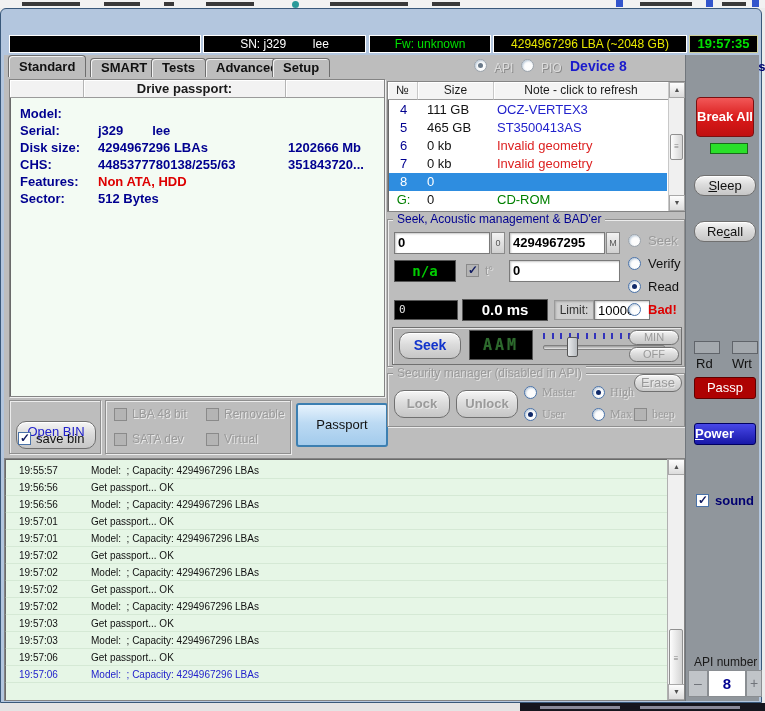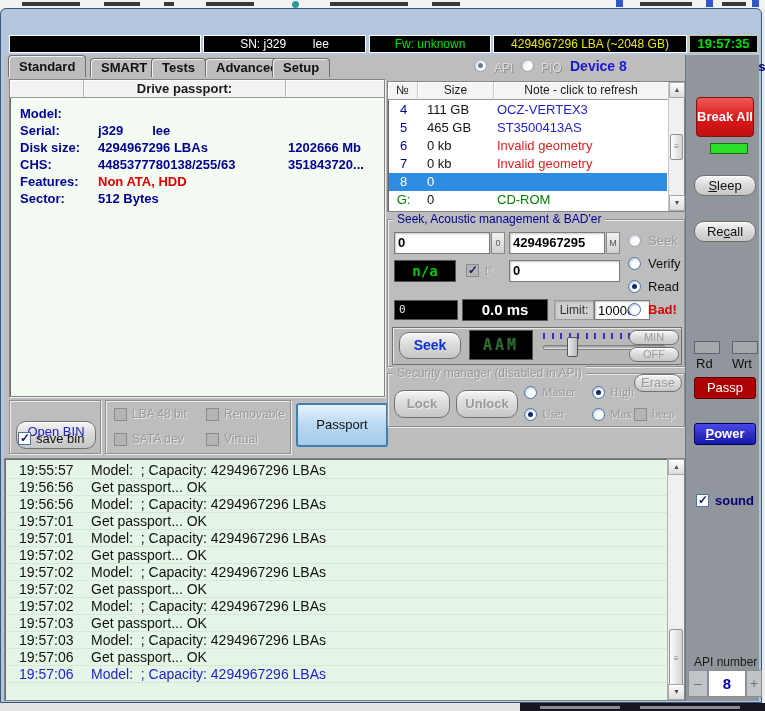--- a/index.html
+++ b/index.html
@@ -191,37 +191,37 @@
   .led { position:absolute; left:24px; top:88px; width:38px; height:11px; background:#2ae02a;
          border:1px solid #1a6a1a; }
   .side-btn { position:absolute; left:8px; width:62px; height:21px; line-height:19px; font-size:13px; }
   .ind { position:absolute; width:26px; height:13px; background:#a4a9ae; border:1px solid #60646a; }
   .ind-label { position:absolute; font-size:13px; color:#111; }
   .passp-btn { position:absolute; left:8px; top:322px; width:62px; height:22px; background:#ae0202;
                border:1px solid #600000; border-radius:3px; color:#fff; font-size:13px;
                text-align:center; line-height:20px; }
   .power-btn { position:absolute; left:8px; top:368px; width:62px; height:22px;
                background:linear-gradient(#4848e8,#1818a8); border:1px solid #000060;
-               border-radius:3px; color:#fff; font-weight:bold; font-size:13px; text-align:center;
+               border-radius:3px; color:#fff; font-weight:bold; font-size:13px; text-align:left;
                line-height:20px; }
   .sound-row { position:absolute; left:10px; top:438px; display:flex; gap:6px; align-items:center; }
   .sound-label { color:#000070; font-size:13px; font-weight:bold; }
   .api-num-label { position:absolute; left:8px; top:600px; font-size:12px; color:#1a1a1a; }
   .spin-minus, .spin-plus { position:absolute; top:615px; width:20px; height:27px; background:#c0c4c8;
                border:1px solid #8a8e92; color:#70747a; font-size:14px; text-align:center;
                line-height:25px; }
   .spin-minus { left:2px; } .spin-plus { left:60px; width:16px; }
   .spin-value { position:absolute; left:22px; top:615px; width:38px; height:27px; background:#fff;
                 border:1px solid #8a8e92; color:#000090; font-size:15px; font-weight:bold;
                 text-align:center; line-height:25px; }
 
   
   .log { position:absolute; left:0; top:403px; width:681px; height:243px; background:#e6f6e6;
          border:1px solid #848484; box-shadow:inset 1px 1px 0 #6a6a6a; overflow:hidden; }
-  .log-line { position:absolute; left:0; width:100%; height:17px; font-size:14px;
+  .log-line { position:absolute; left:0; width:100%; height:17px; font-size:10px;
               line-height:17px; color:#111; }
   .log-line { border-bottom:1px solid rgba(180,210,180,0.35); }
   .log-time { position:absolute; left:14px; }
   .log-msg { position:absolute; left:86px; white-space:pre; }
   .log-line.blue .log-time, .log-line.blue .log-msg { color:#2222cc; }
   .log .vscroll { border-left:1px solid #b0b0b0; }
   u { text-decoration:underline; }
 </style>
 </head>
 <body>

